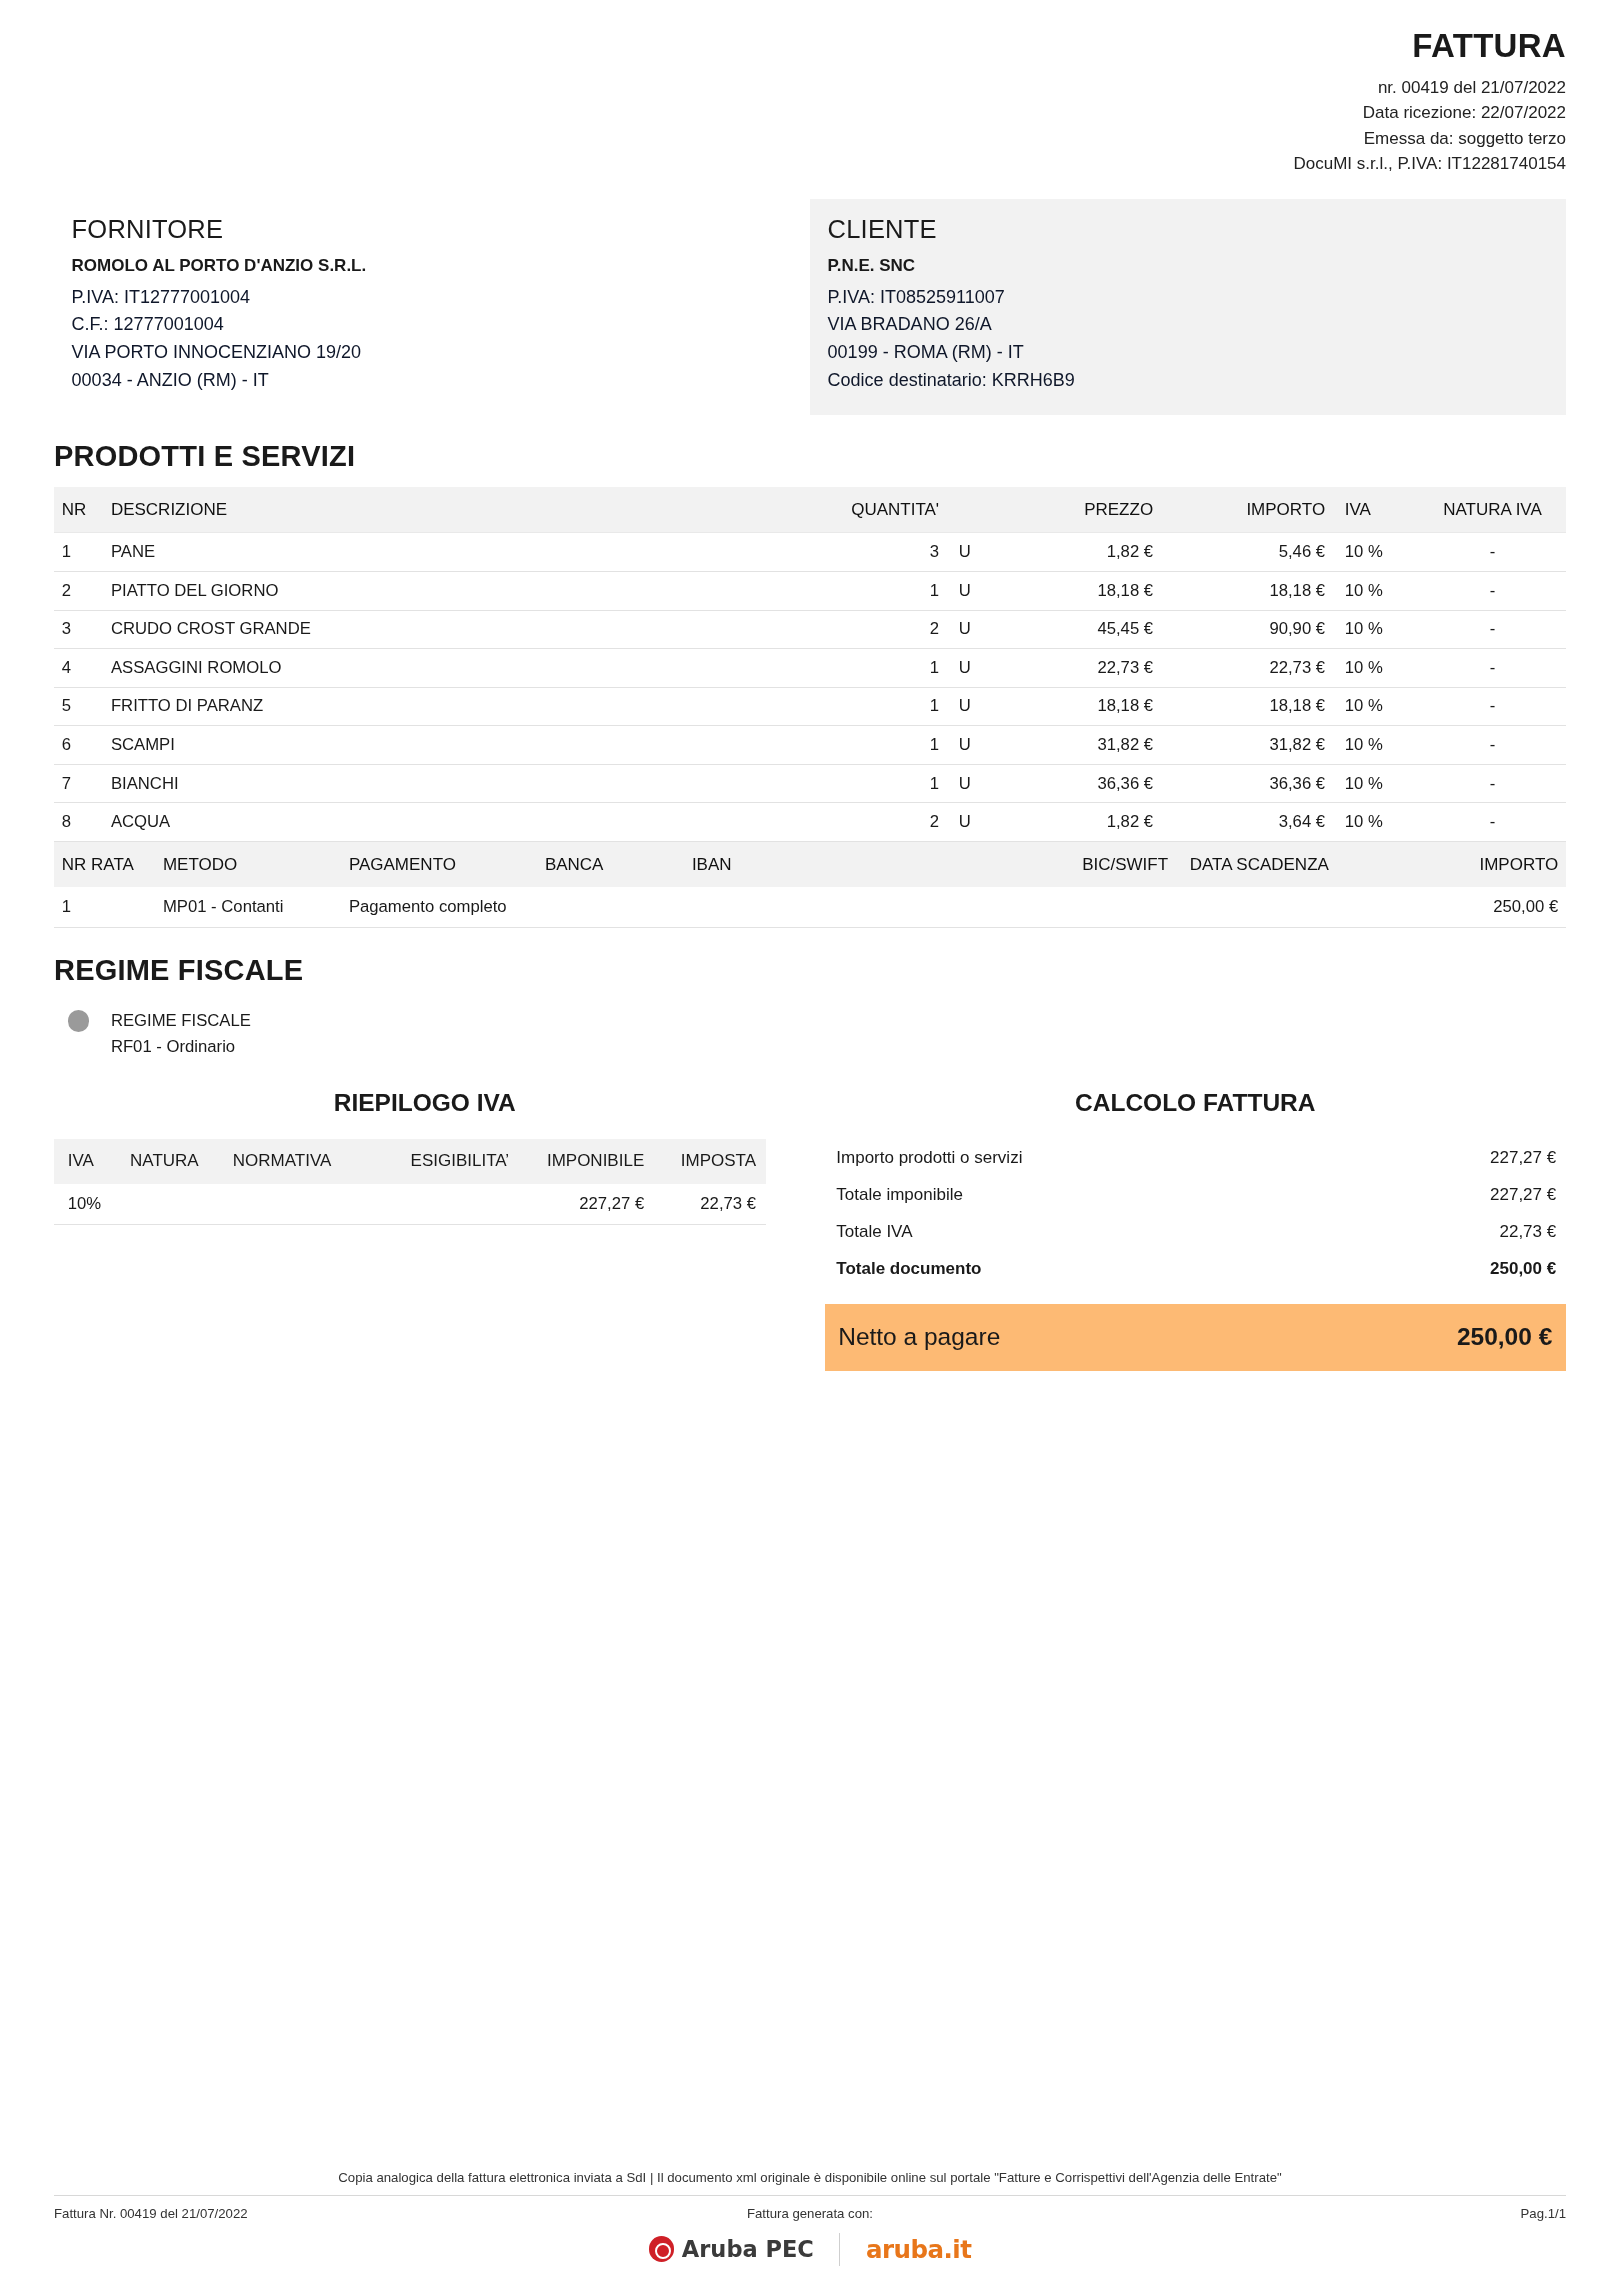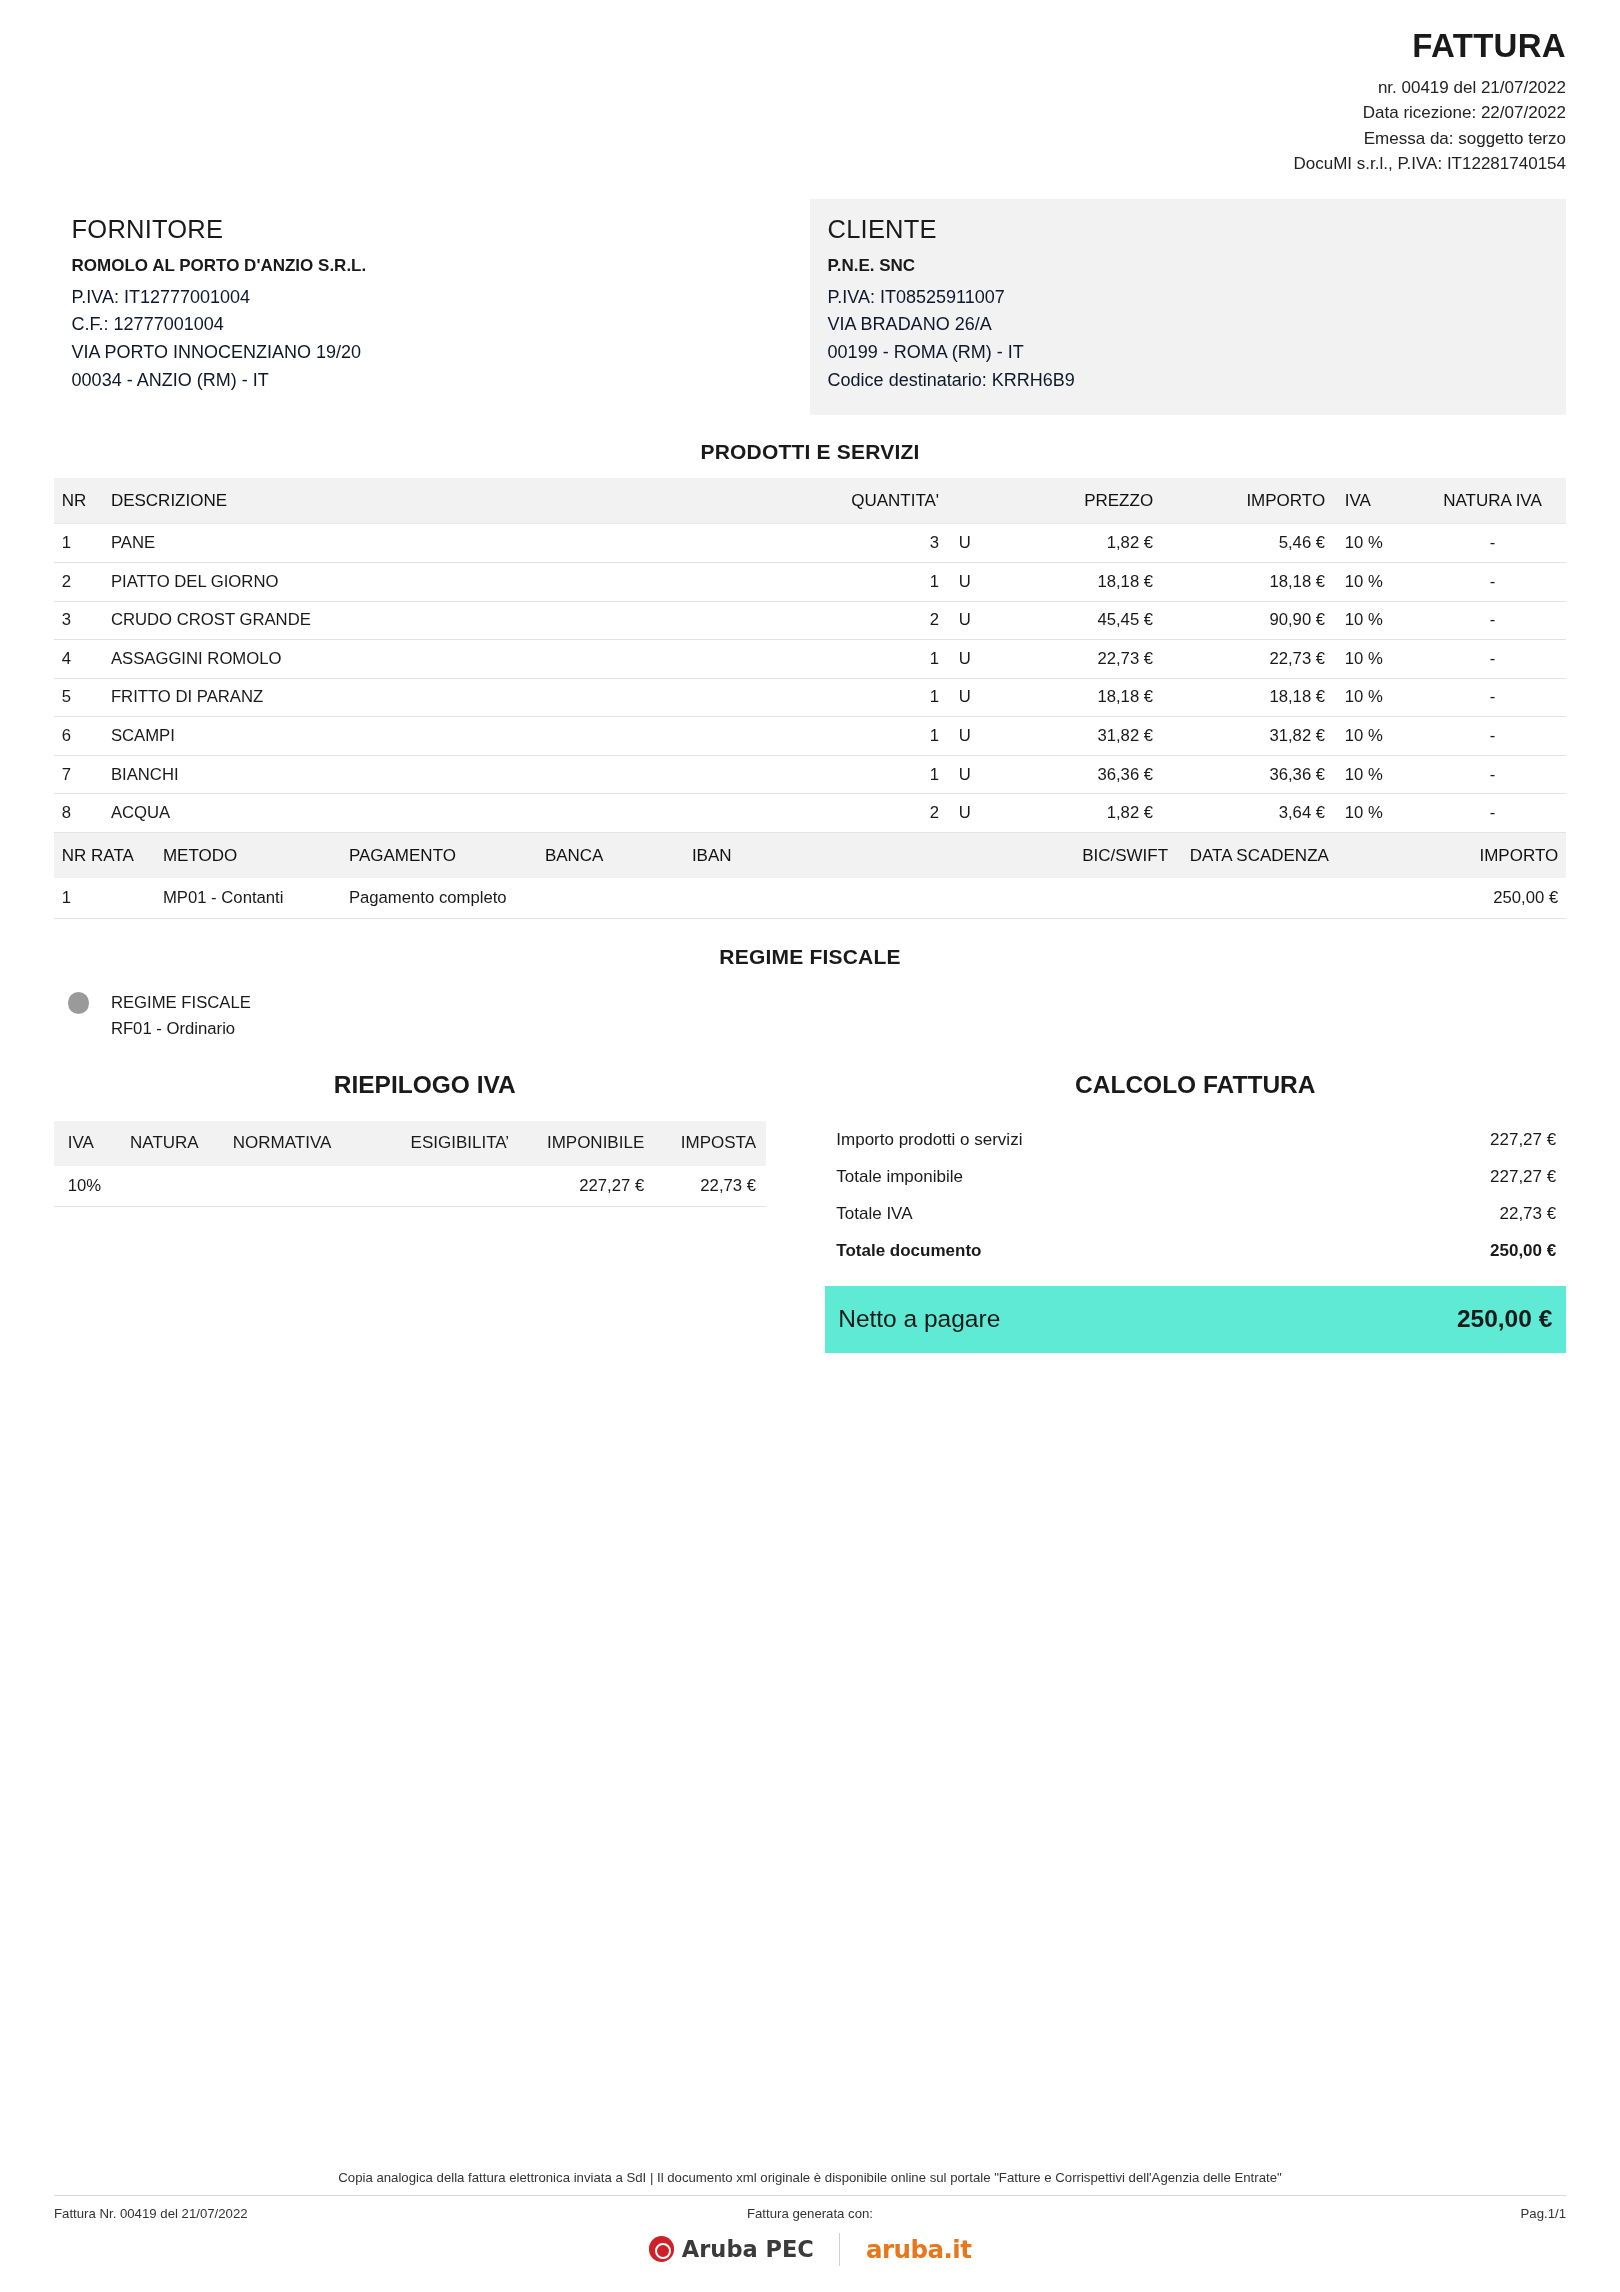--- a/index.html
+++ b/index.html
@@ -61,22 +61,21 @@
     margin-bottom: 7.8px;
   }
   .party-line {
     font-size: 18px;
     line-height: 1.55;
     color: #0f172a;
   }
 
   
   .section-title {
-    text-align: center;
-    font-size: 21px;
+    font-size: 29px;
     font-weight: bold;
     margin: 25.5px 0 13.7px 0;
     letter-spacing: 0.2px;
   }
 
   
   table { border-collapse: collapse; width: 100%; }
   .items-table th, .items-table td {
     font-size: 16.7px;
     padding: 8.8px 5.9px;
@@ -175,21 +174,21 @@
   .calc-row {
     display: flex;
     justify-content: space-between;
     font-size: 17px;
     padding: 5.9px 9.8px 5.9px 11.8px;
     line-height: 1.5;
   }
   .calc-row.bold { font-weight: bold; }
   .net-box {
     margin-top: 15.7px;
-    background: #5eead4;
+    background: #fdba74;
     display: flex;
     justify-content: space-between;
     align-items: center;
     padding: 19.6px 13.7px 19.6px 13.7px;
   }
   .net-label { font-size: 24.5px; }
   .net-value { font-size: 24.5px; font-weight: bold; }
 
   
   .footer {

